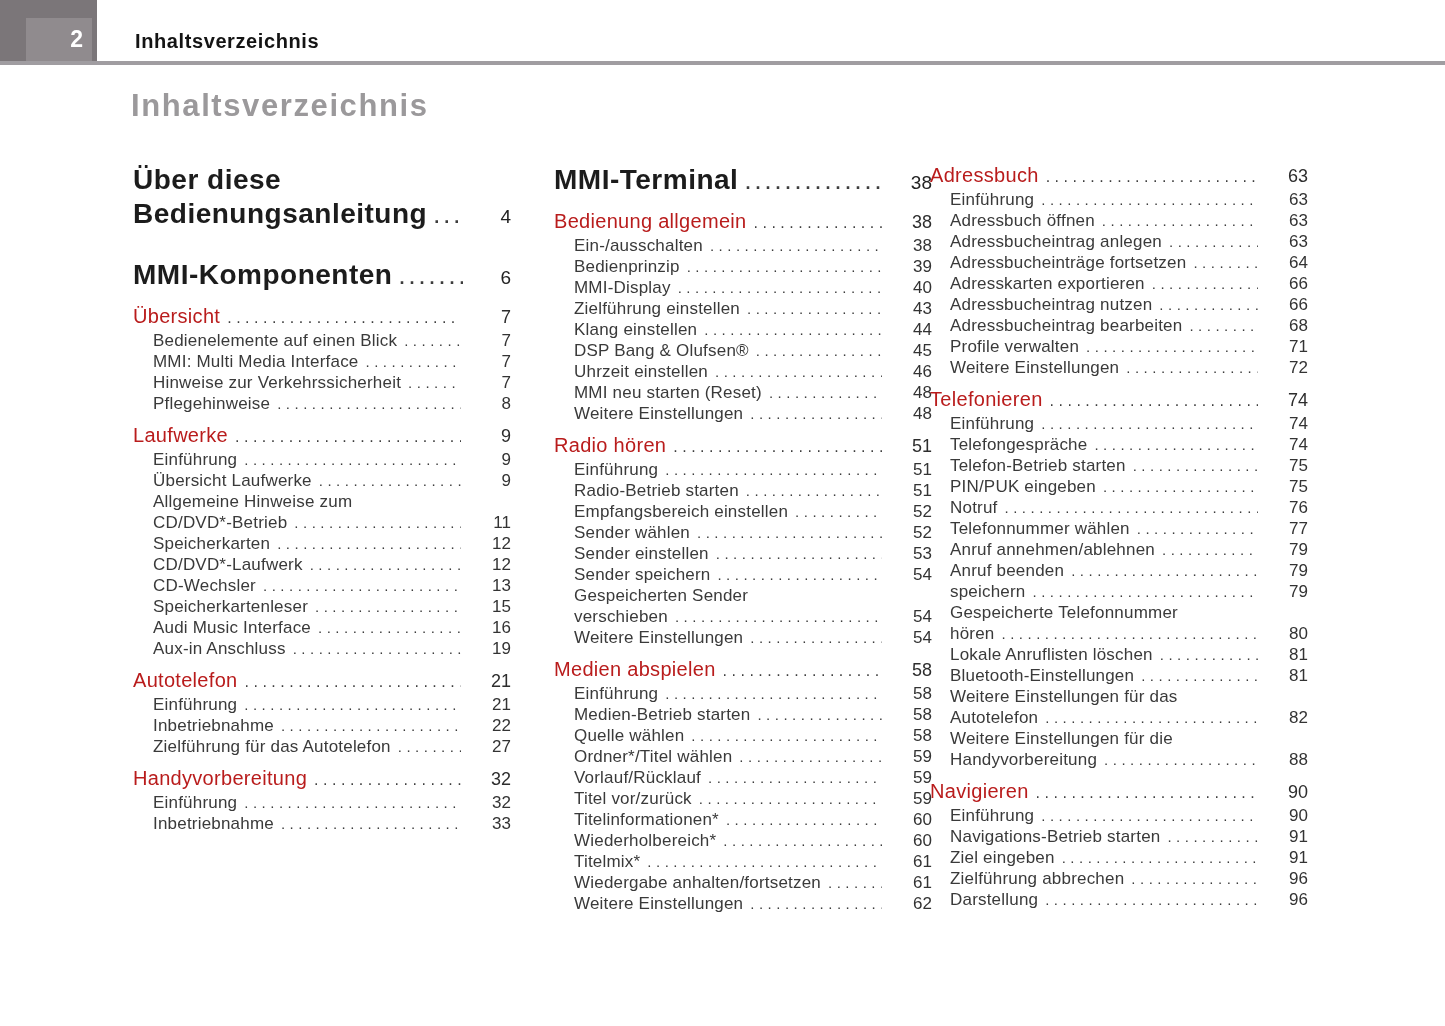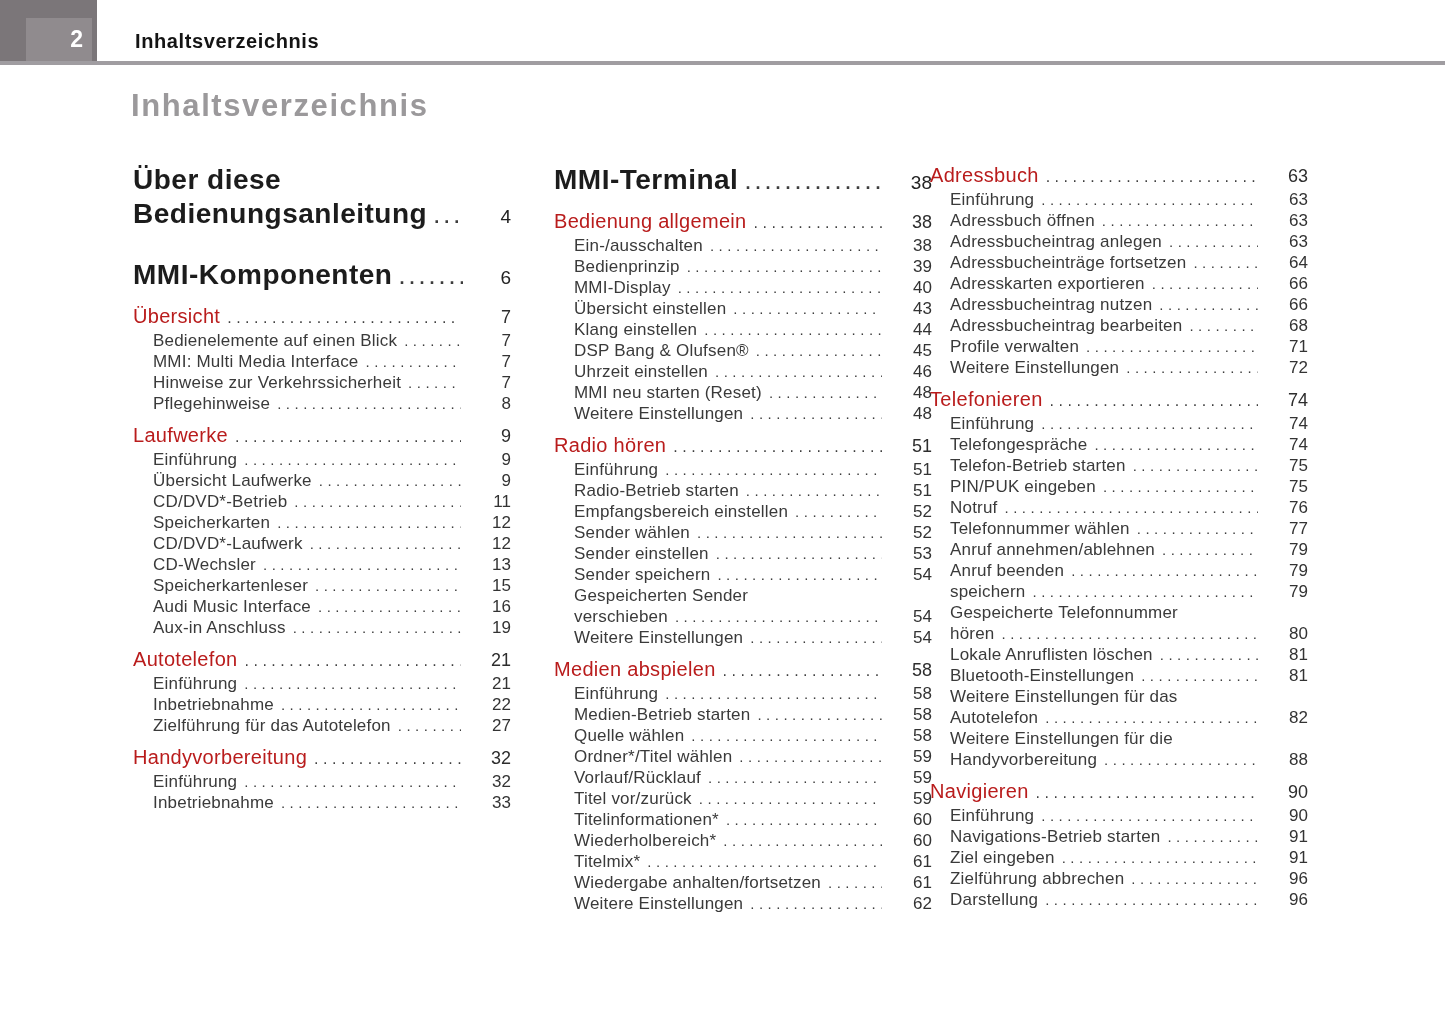--- a/index.html
+++ b/index.html
@@ -153,20 +153,23 @@
       </div>
       <div class="entry entry-sub">
         <div class="row">
           <span class="label">Übersicht Laufwerke</span>
           <span class="leader">..........................................................................................</span>
           <span class="page-num">9</span>
         </div>
       </div>
       <div class="entry entry-sub">
         <div class="row">
+          <span class="label">Allgemeine Hinweise zum</span>
+        </div>
+        <div class="row">
           <span class="label">CD/DVD*-Betrieb</span>
           <span class="leader">..........................................................................................</span>
           <span class="page-num">11</span>
         </div>
       </div>
       <div class="entry entry-sub">
         <div class="row">
           <span class="label">Speicherkarten</span>
           <span class="leader">..........................................................................................</span>
           <span class="page-num">12</span>
@@ -288,21 +291,21 @@
       </div>
       <div class="entry entry-sub">
         <div class="row">
           <span class="label">MMI-Display</span>
           <span class="leader">..........................................................................................</span>
           <span class="page-num">40</span>
         </div>
       </div>
       <div class="entry entry-sub">
         <div class="row">
-          <span class="label">Übersicht einstellen</span>
+          <span class="label">Zielführung einstellen</span>
           <span class="leader">..........................................................................................</span>
           <span class="page-num">43</span>
         </div>
       </div>
       <div class="entry entry-sub">
         <div class="row">
           <span class="label">Klang einstellen</span>
           <span class="leader">..........................................................................................</span>
           <span class="page-num">44</span>
         </div>

